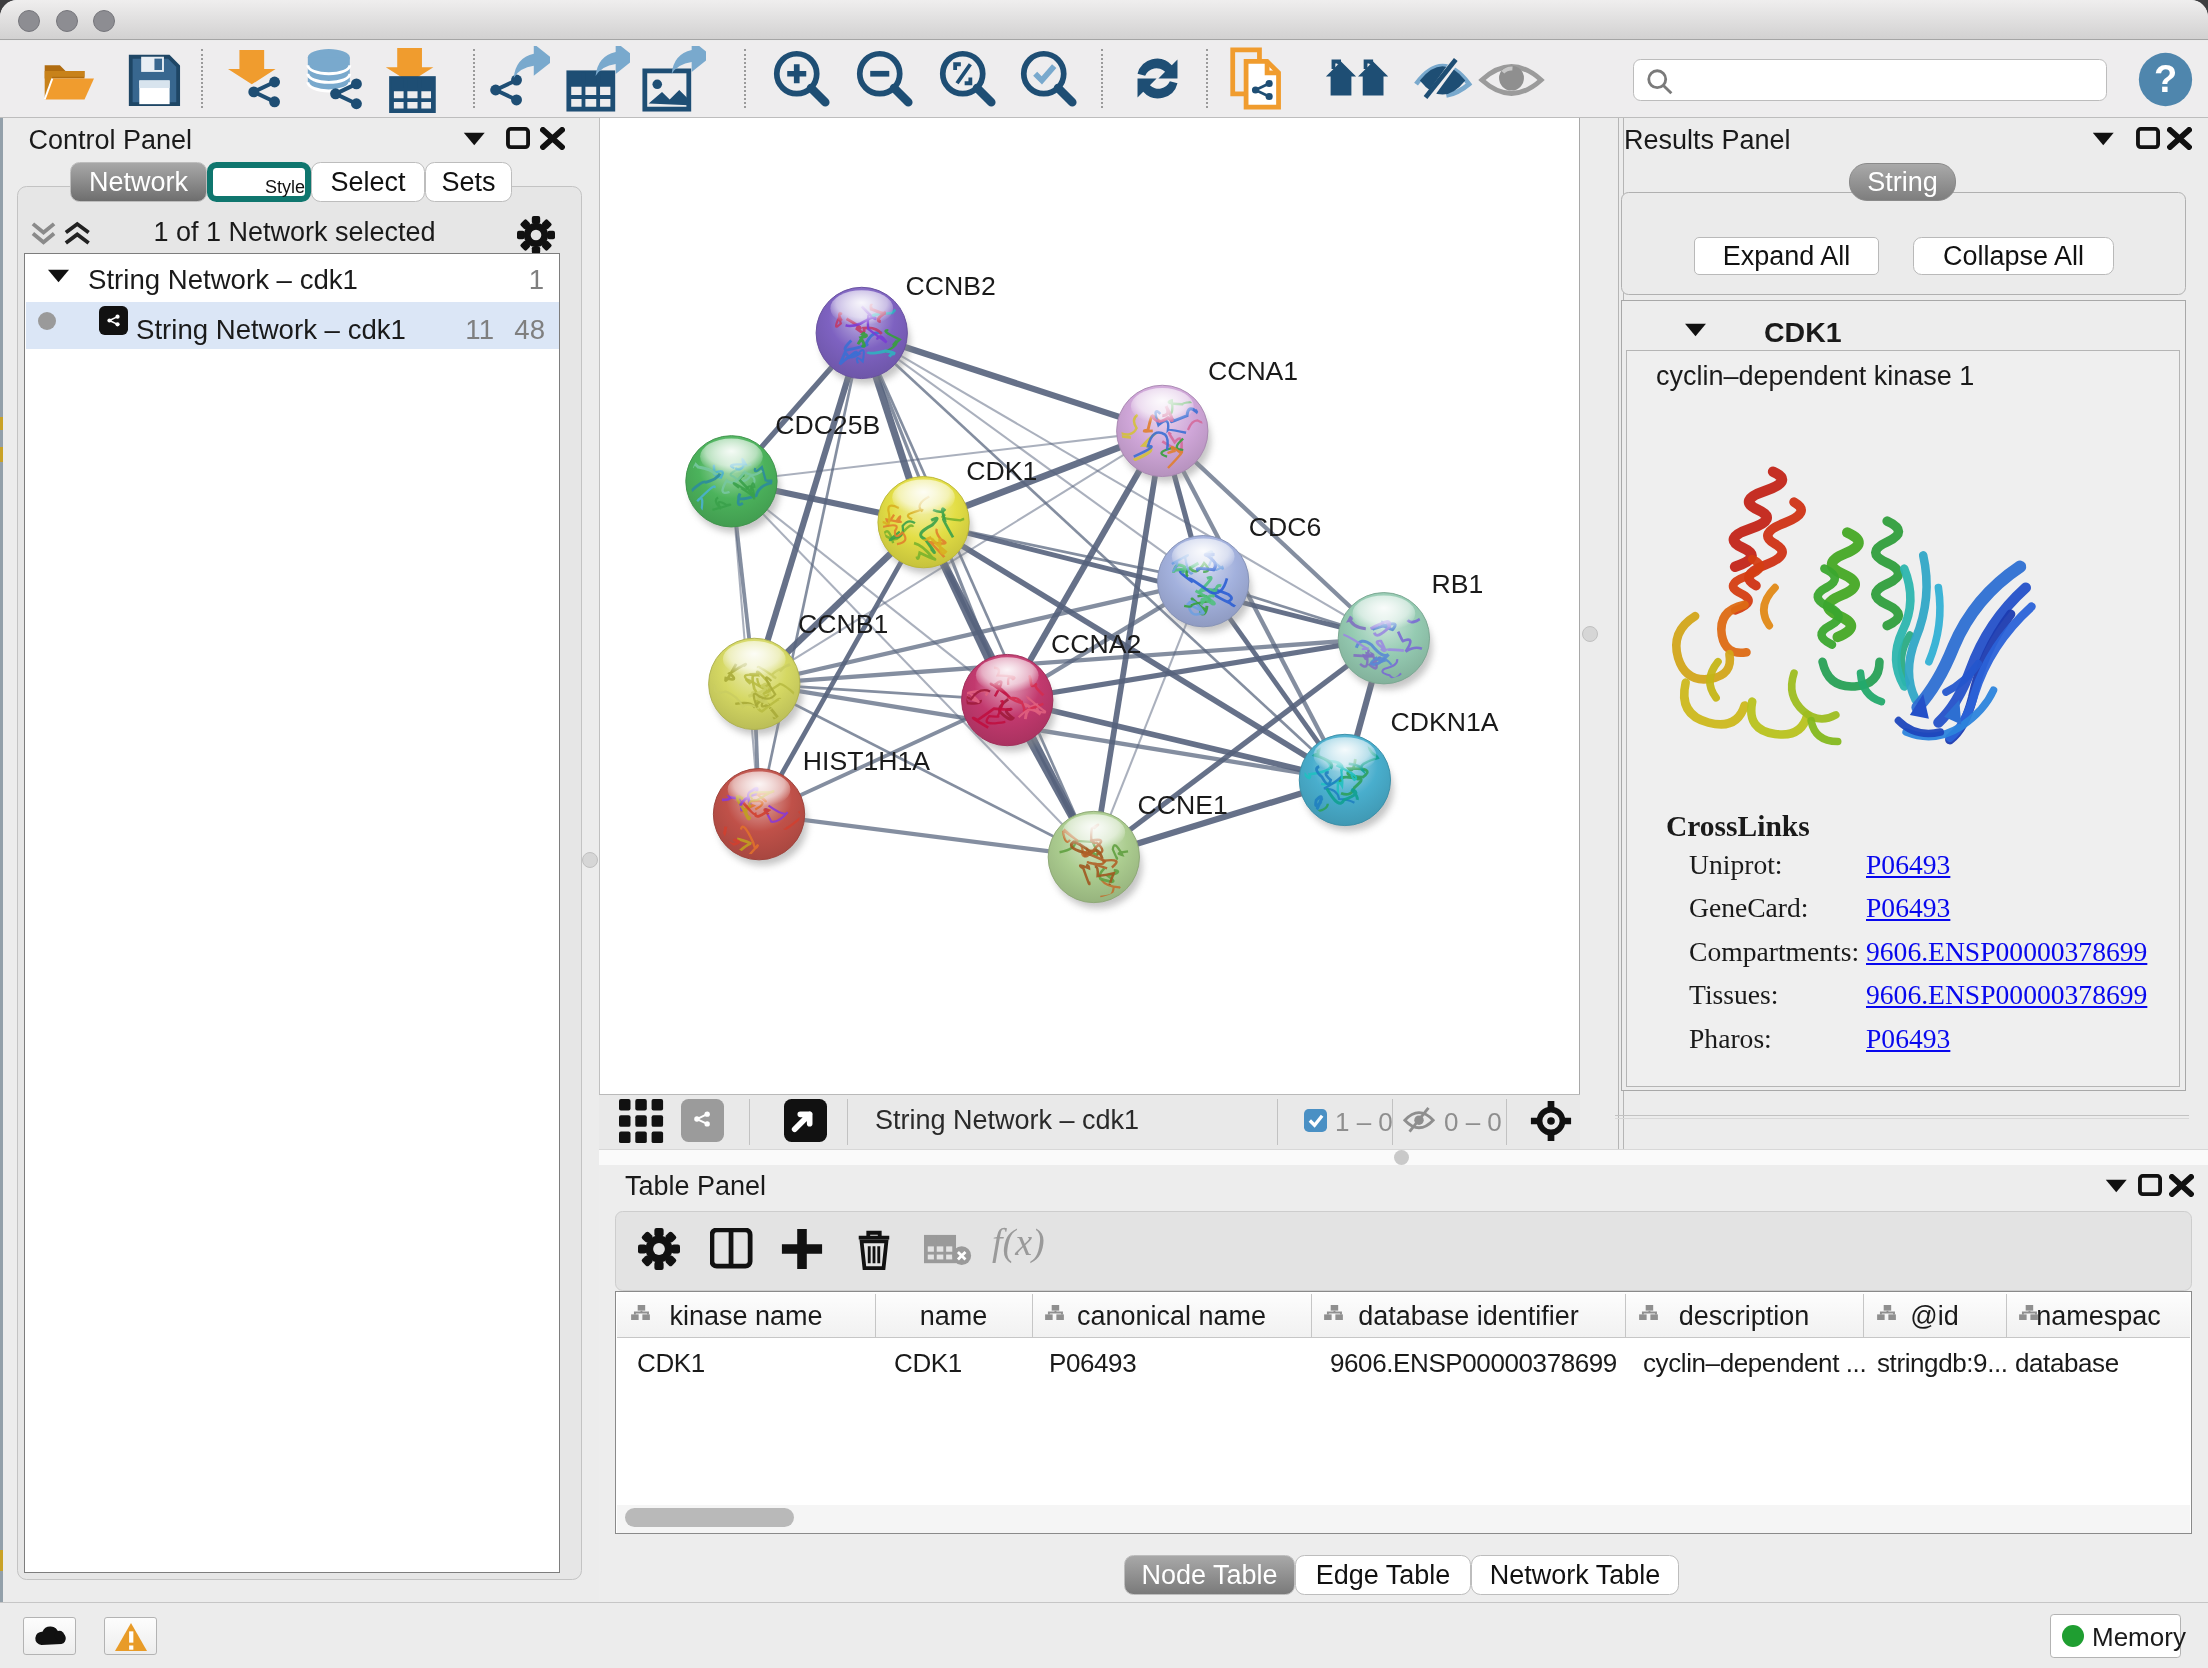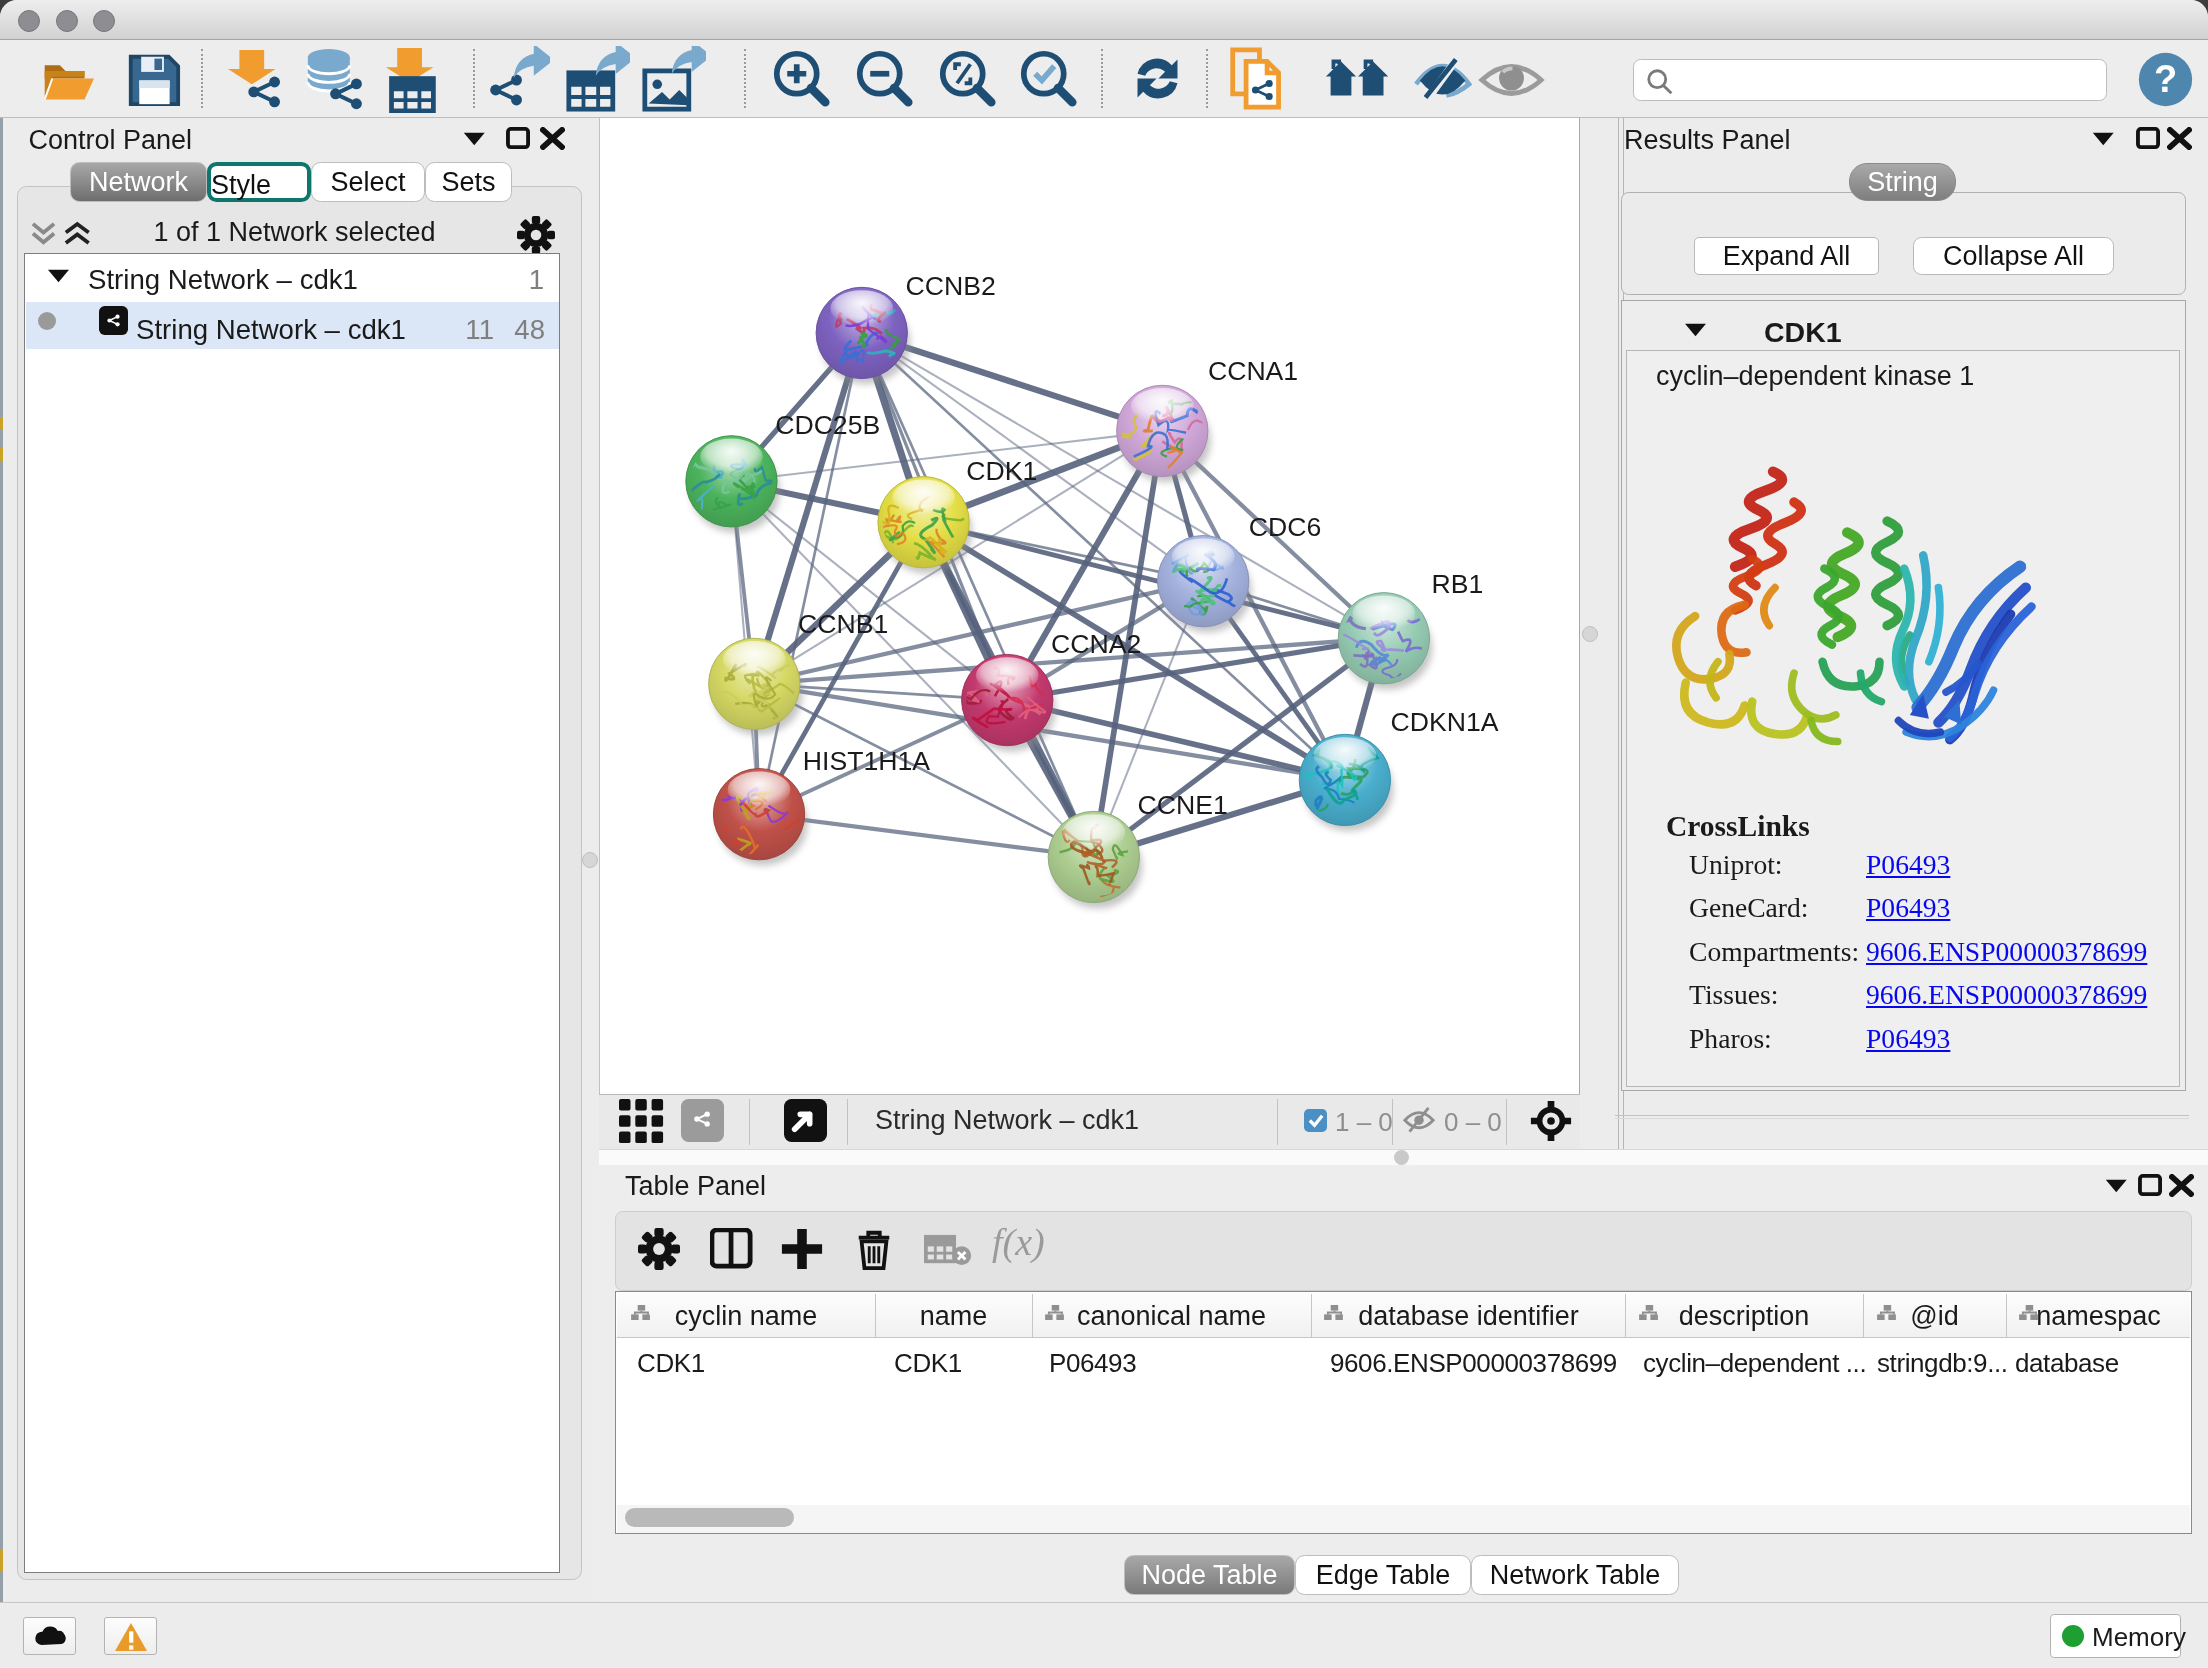--- a/index.html
+++ b/index.html
@@ -160,21 +160,21 @@
 <svg style="position:absolute;left:460px;top:128px" width="28.5" height="21" viewBox="0 0 30 22">
       <path d="M4 5 h22 l-11 13 z" fill="#111"></path>
     </svg>
 <svg style="position:absolute;left:506px;top:127px" width="25" height="23" viewBox="0 0 26 24">
       <rect x="2" y="2" width="21" height="19" rx="3" fill="none" stroke="#111" stroke-width="4"></rect>
     </svg>
 <svg style="position:absolute;left:540px;top:127px" width="25" height="23" viewBox="0 0 26 24">
       <path d="M3 3 L23 21 M23 3 L3 21" stroke="#111" stroke-width="6" stroke-linecap="round"></path>
     </svg>
 <div class="abs" style="left:70px;top:162px;width:137px;height:40px;background:linear-gradient(#a8a8a8,#6e6e6e);color:#fff;z-index:3;border:1px solid #bdbdbd;border-radius:9.5px;font-size:27px;text-align:center;line-height:38px">Network</div>
-<div class="abs" style="left:207px;top:162px;width:104px;height:40px;background:#fff;color:#111;z-index:3;border:4px solid #0f766e;border-radius:9.5px;font-size:27px;text-align:left;line-height:38px">Style</div>
+<div class="abs" style="left:207px;top:162px;width:104px;height:40px;background:#fff;color:#111;z-index:3;border:6px solid #0f766e;border-radius:9.5px;font-size:18px;text-align:right;line-height:38px">Style</div>
 <div class="abs" style="left:311px;top:162px;width:114px;height:40px;background:#fff;color:#111;z-index:3;border:1px solid #bdbdbd;border-radius:9.5px;font-size:27px;text-align:center;line-height:38px">Select</div>
 <div class="abs" style="left:425px;top:162px;width:87px;height:40px;background:#fff;color:#111;z-index:3;border:1px solid #bdbdbd;border-radius:9.5px;font-size:27px;text-align:center;line-height:38px">Sets</div>
 <div class="abs" style="left:17px;top:186px;width:565px;height:1394px;background:#e6e6e6;border:1px solid #c3c3c3;border-radius:9.5px"></div>
 <svg style="position:absolute;left:30px;top:221px" width="27" height="25" viewBox="0 0 28 26">
       <path d="M3 3 l11 9 l11 -9 M3 13 l11 9 l11 -9" stroke="#8a8a8a" stroke-width="4" fill="none"></path>
     </svg>
 <svg style="position:absolute;left:63px;top:221px" width="28.5" height="25" viewBox="0 0 30 26">
       <path d="M3 23 l12 -9 l12 9 M3 12 l12 -9 l12 9" stroke="#222" stroke-width="4" fill="none"></path>
     </svg>
 <div class="t" style="left:95px;top:217px;width:399px;text-align:center;font-size:27px">1 of 1 Network selected</div>
@@ -757,21 +757,21 @@
       <line x1="22.0" y1="4" x2="22.0" y2="30" stroke="#9a9a9a" stroke-width="3"></line>
       <line x1="2" y1="12.666666666666666" x2="32" y2="12.666666666666666" stroke="#9a9a9a" stroke-width="3"></line>
       <line x1="2" y1="21.333333333333332" x2="32" y2="21.333333333333332" stroke="#9a9a9a" stroke-width="3"></line>
       <circle cx="40" cy="24" r="10" fill="#9a9a9a"></circle>
       <path d="M36 20 l8 8 M44 20 l-8 8" stroke="#fff" stroke-width="3"></path>
     </svg>
 <div class="t" style="left:992px;top:1220px;font-size:38px;color:#9a9a9a;font-family:'Liberation Serif',serif;font-style:italic">f(x)</div>
 <div class="abs" style="left:615px;top:1291px;width:1577px;height:243px;background:#fff;border:1.9px solid #8a8a8a"></div>
 <div class="abs" style="left:617px;top:1293px;width:1573px;height:45px;background:linear-gradient(#fdfdfd,#f1f1f1);border-bottom:1px solid #c6c6c6"></div>
 <div class="bsep" style="left:875px;top:1294px;height:43px;background:#c6c6c6"></div>
-<div class="t" style="left:617px;top:1301px;width:258px;text-align:center;font-size:27px">cyclin name</div>
+<div class="t" style="left:617px;top:1301px;width:258px;text-align:center;font-size:27px">kinase name</div>
 <svg style="position:absolute;left:631px;top:1305px" width="19" height="15" viewBox="0 0 20 16">
       <rect x="7" y="0" width="8" height="6" fill="#8f8f8f"></rect>
       <rect x="0" y="10" width="8" height="6" fill="#8f8f8f"></rect>
       <rect x="12" y="10" width="8" height="6" fill="#8f8f8f"></rect>
       <path d="M11 6 v2 M4 10 v-2 h14 v2" stroke="#8f8f8f" stroke-width="2" fill="none"></path>
     </svg>
 <div class="bsep" style="left:1032px;top:1294px;height:43px;background:#c6c6c6"></div>
 <div class="t" style="left:875px;top:1301px;width:157px;text-align:center;font-size:27px">name</div>
 <div class="bsep" style="left:1311px;top:1294px;height:43px;background:#c6c6c6"></div>
 <div class="t" style="left:1032px;top:1301px;width:279px;text-align:center;font-size:27px">canonical name</div>

